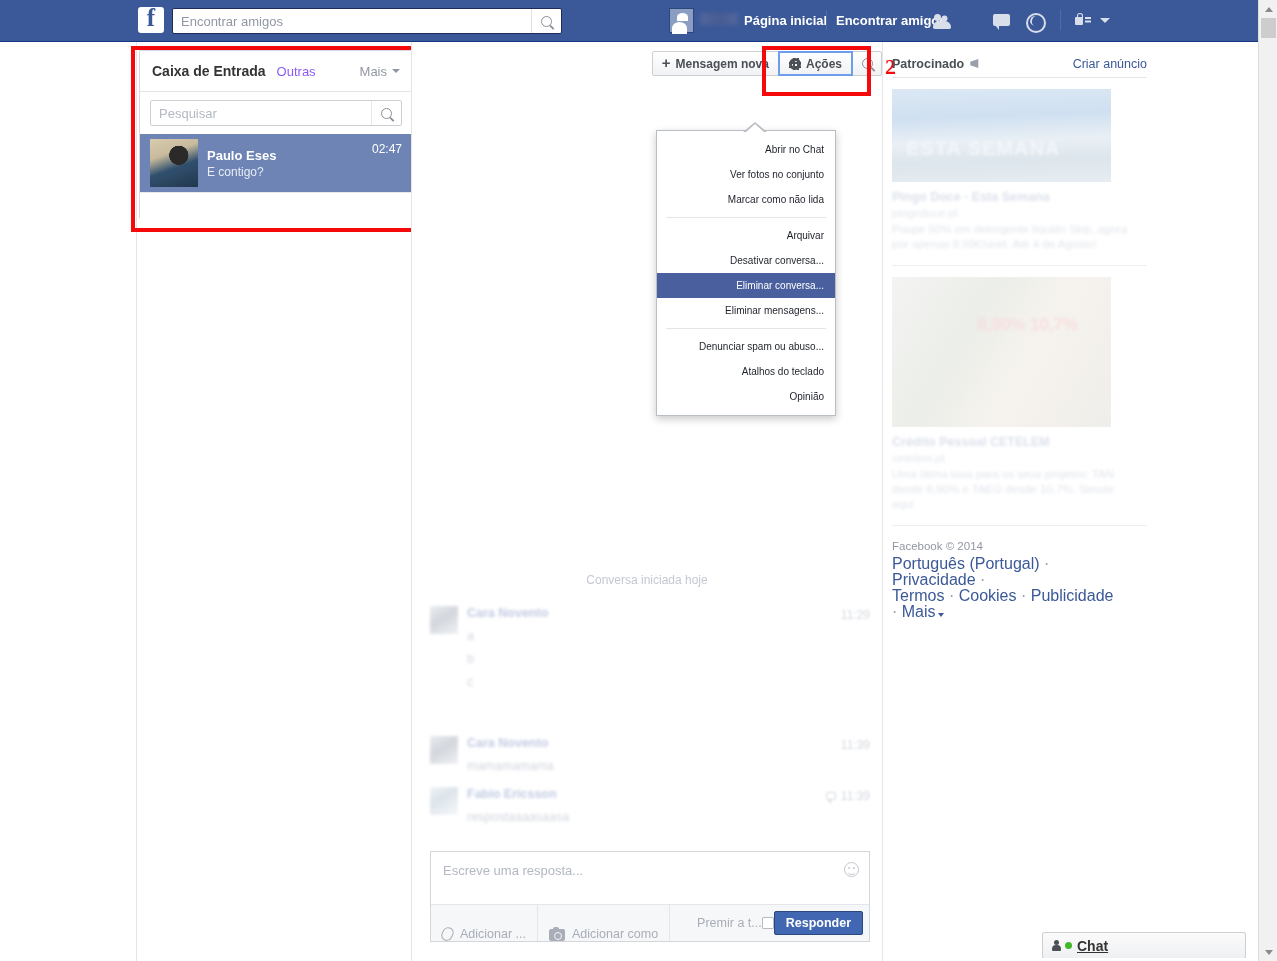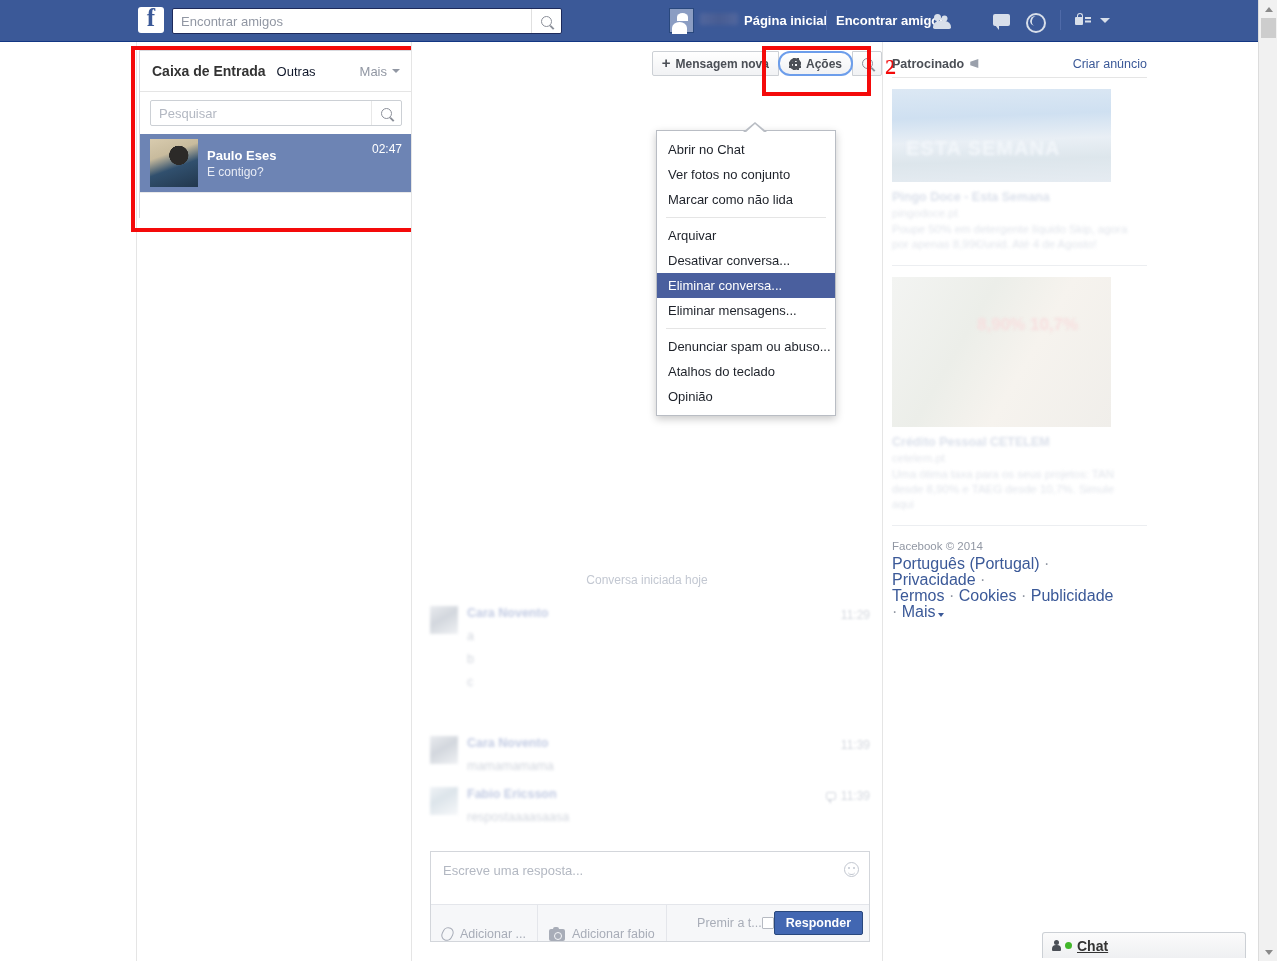--- a/index.html
+++ b/index.html
@@ -99,21 +99,21 @@
      border-right:1px solid #e5e5e5; }
 
   
   .inbox {
     position:absolute; left:139px; top:8px; width:274px; background:#fff;
     border:1px solid #d9dadf; border-bottom:0;
   }
   .inbox-head { height:41px; display:flex; align-items:center; padding:0 12px;
     border-bottom:1px solid #e5e5e5; }
   .ih-title { font-size:14px; font-weight:bold; color:#333; }
-  .ih-other { font-size:13px; color:#0f172a; margin-left:11px; }
+  .ih-other { font-size:13px; color:#8b5cf6; margin-left:11px; }
   .ih-more { margin-left:auto; font-size:13px; color:#9197a3; display:flex; align-items:center; gap:5px; }
   .ih-more .caret { width:0;height:0;border-left:4px solid transparent;border-right:4px solid transparent;
     border-top:4px solid #9197a3; }
   .inbox-search { padding:8px 10px 8px 10px; }
   .isbox { height:26px; border:1px solid #ccd0d5; border-radius:2px; background:#fff;
     display:flex; align-items:center; }
   .isbox input { flex:1; border:0; outline:0; background:transparent; padding:0 8px; height:22px;
     font-family:"Liberation Sans",sans-serif; font-size:13px; color:#333; }
   .isbox input::placeholder { color:#b3b8c2; }
   .isbtn { width:30px; height:24px; border-left:1px solid #e8e8e8; display:flex;
@@ -138,42 +138,42 @@
   
   .thread { position:absolute; left:411px; top:0px; width:472px; height:919px;
     background:#fff; border-left:1px solid #e5e5e5; border-right:1px solid #e5e5e5; }
   .thread-toolbar { position:absolute; right:0; top:9px; display:flex; align-items:center; }
   .btn {
     height:25px; border:1px solid #ccd0d5; background:linear-gradient(#fff,#f1f2f4);
     border-radius:2px; font-size:12px; font-weight:bold; color:#4b4f56;
     display:flex; align-items:center; gap:5px; padding:0 9px; white-space:nowrap;
   }
   .btn-new { border-radius:2px 0 0 2px; }
-  .btn-acoes { border-radius:12px; margin-left:-1px; position:relative;
+  .btn-acoes { border-radius:0; margin-left:-1px; position:relative;
     border:2px solid #6d9eeb; background:linear-gradient(#fff,#f1f2f4); z-index:3;justify-content:flex-end; }
   .btn-search { border-radius:0 2px 2px 0; margin-left:-1px; width:30px; padding:0;
     justify-content:center; }
   .plus { font-size:15px; font-weight:bold; line-height:1; margin-top:-2px; }
   .gear { width:12px;height:12px; border-radius:50%; border:3px solid #4b4f56; position:relative; }
   .gear::before { content:""; position:absolute; left:-3px; top:1px; width:12px;height:2px;
     background:#4b4f56; box-shadow:0 4px 0 #4b4f56; }
   .gear::after { content:""; position:absolute; left:1px; top:-3px; width:2px;height:12px;
     background:#4b4f56; box-shadow:4px 0 0 #4b4f56; }
 
   
   .menu { position:absolute; left:244px; top:88px; width:180px; background:#fff;
     border:1px solid #b9bdc4; box-shadow:0 3px 8px rgba(0,0,0,.22); z-index:6; padding:6px 0; }
   .menu-caret-o { position:absolute; left:331px; top:80px; width:0;height:0;
     border-left:12px solid transparent;border-right:12px solid transparent;
     border-bottom:10px solid #b9bdc4; z-index:7; }
   .menu-caret-i { position:absolute; left:333px; top:82px; width:0;height:0;
     border-left:10px solid transparent;border-right:10px solid transparent;
     border-bottom:9px solid #fff; z-index:8; }
-  .mi { height:25px; line-height:25px; padding:0 11px; font-size:13px; color:#1d2129;
-    white-space:nowrap; }
+  .mi { height:25px; line-height:25px; padding:0 11px; font-size:10px; color:#1d2129;
+    white-space:nowrap;text-align:right; }
   .mi.sel { background:#4a5f9e; color:#fff; }
   .mdiv { height:1px; background:#e5e5e5; margin:5px 9px; }
 
   .thread-body { position:absolute; left:0; top:46px; width:100%; bottom:0; }
   .conv-start { position:absolute; top:485px; left:0; width:100%; text-align:center;
     font-size:12px; color:#c3c8d2; }
   .msg { position:absolute; left:18px; width:440px; display:flex; }
   .msg-av { width:28px;height:28px; flex:none; filter:blur(1.6px); opacity:.30; }
   .av-a { background:linear-gradient(150deg,#b9c0cc,#6f7d92 45%,#cdd3dc); }
   .av-b { background:linear-gradient(150deg,#cfd9e4,#8fa9bd 40%,#e4e9ef); }
@@ -416,21 +416,21 @@
             <span>Escreve uma resposta...</span>
             <span class="smiley"></span>
           </div>
           <div class="composer-bar">
             <div class="cb-cell">
               <span class="clip"></span>
               <span>Adicionar ...</span>
             </div>
             <div class="cb-cell">
               <span class="cam"></span>
-              <span>Adicionar fabio</span>
+              <span>Adicionar como</span>
             </div>
             <div class="cb-right">
               <span style="font-size:12.5px;color:#a8adb8;">Premir a t...</span>
               <span class="chk"></span>
               <span class="btn-reply">Responder</span>
             </div>
           </div>
         </div>
       </div>
     </div>

